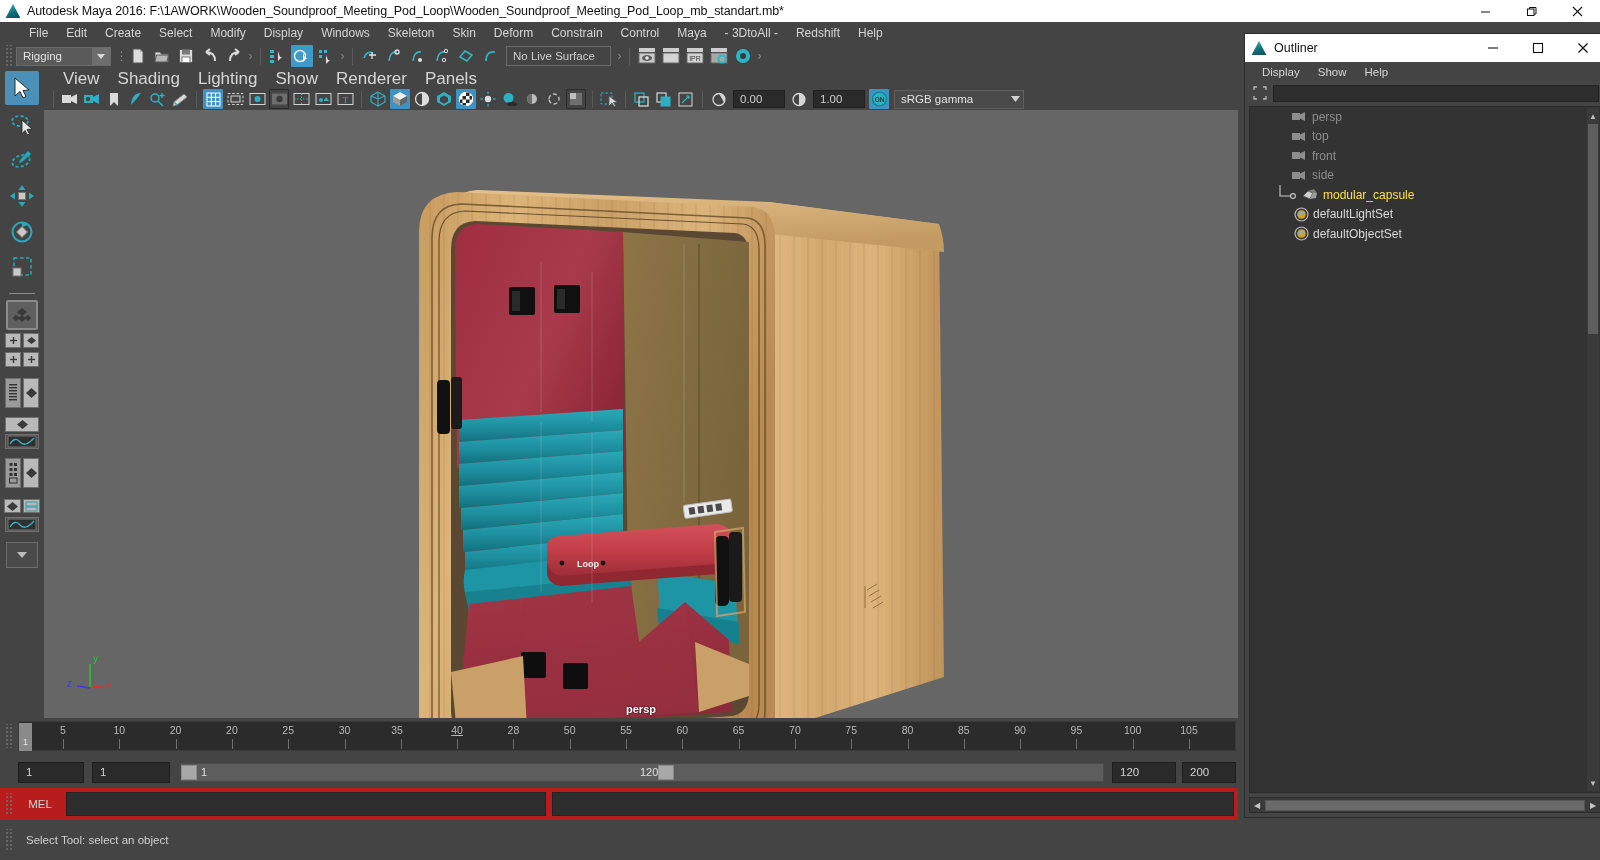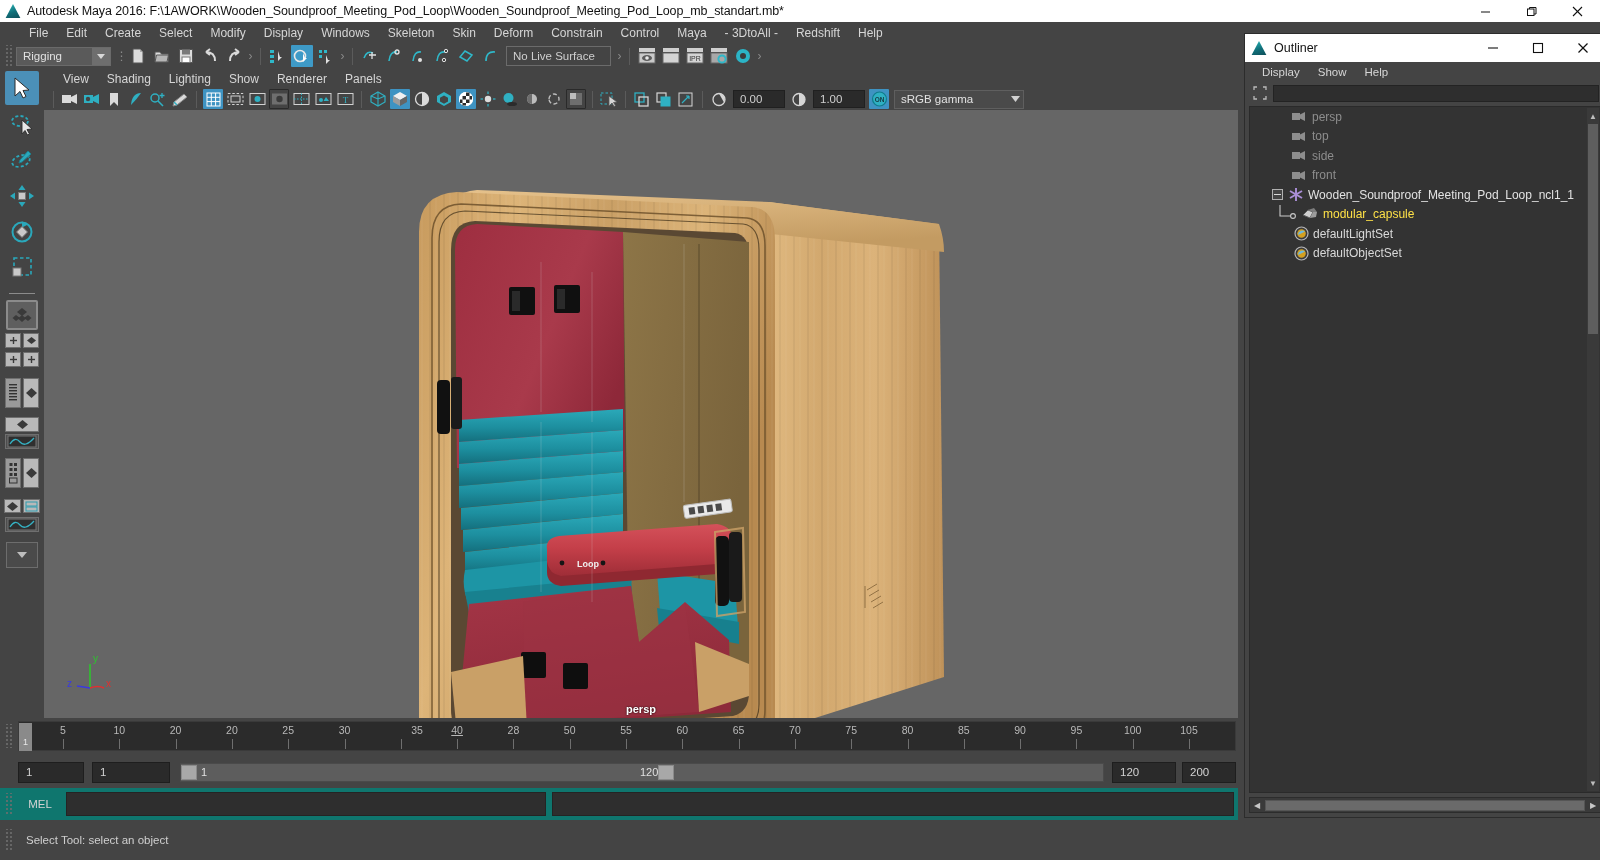--- a/index.html
+++ b/index.html
@@ -94,21 +94,21 @@
            display:flex; align-items:center; justify-content:center;}
   .qtall2 { width:16px; height:30px; background:#b9b9b9; border:1px solid #6f6f6f;
             display:flex; align-items:center; justify-content:center;}
   .qgap { height:7px; }
   .dropbox { width:32px; height:26px; border:1px solid #6d6d6d; background:#4a4a4a;
              display:flex; align-items:center; justify-content:center; margin-top:10px; }
 
   
   .vp-wrap { position:absolute; left:44px; top:70px; width:1194px; height:648px; background:#444; }
   .vp-menubar { height:18px; display:flex; align-items:center; padding-left:10px; background:#444; }
-  .vp-menubar .menu-item { font-size:12px; padding:1px 9px; color:#d6d6d6; }
+  .vp-menubar .menu-item { font-size:17px; padding:1px 9px; color:#d6d6d6; }
   .vp-toolbar { height:22px; display:flex; align-items:center; padding-left:4px; background:#444; }
   .vtb {
     width:20px; height:20px; margin:0 1px; display:flex; align-items:center; justify-content:center;
     border-radius:1px;
   }
   .vtb.act { background:#3e93c2; }
   .vtb.outl { border:1px solid #2a2a2a; }
   .numfld { width:52px; height:18px; background:#2a2a2a; border:1px solid #202020;
             color:#cfcfcf; font-size:11.5px; display:flex; align-items:center; padding-left:6px; margin:0 3px; }
   .gammasel { width:130px; height:19px; background:#4a4a4a; border:1px solid #5f5f5f;
@@ -144,21 +144,21 @@
   .rng-fld { height:21px; background:#2a2a2a; border:1px solid #1e1e1e; color:#d2d2d2;
              font-size:11.5px; display:flex; align-items:center; padding-left:7px; }
   .rangebar {
     position:relative; height:19px; background:#5d5d5d; border:1px solid #4a4a4a; flex:1;
     display:flex; align-items:center;
   }
   .rb-handle { width:16px; height:15px; background:#a8a8a8; border:1px solid #8a8a8a; }
   .rb-txt { font-size:11px; color:#e0e0e0; margin-left:4px; }
 
   
-  .melrow { position:absolute; left:0; top:788px; width:1238px; height:32px; background:#0f766e; display:flex; align-items:center; }
+  .melrow { position:absolute; left:0; top:788px; width:1238px; height:32px; background:#b91c1c; display:flex; align-items:center; }
   .mel-label { width:52px; text-align:center; font-size:11.5px; color:#d2d2d2; }
   .mel-input { height:24px; background:#2e2e2e; border:1px solid #242424; width:480px; }
   .mel-output { height:24px; background:#2e2e2e; border:1px solid #242424; flex:1; margin-left:6px; margin-right:4px; }
 
   
   .statusbar {
     position:absolute; left:0; top:820px; width:1600px; height:40px; background:#444;
     display:flex; align-items:center; padding-left:18px;
   }
   .statusbar .sb-text { font-size:11.5px; color:#cfcfcf; }
@@ -950,21 +950,21 @@
         <div class="tick-label" style="left: 100.3px;">10</div>
         <div class="tick-mark" style="left: 100.3px;"></div>
         <div class="tick-label" style="left: 156.6px;">20</div>
         <div class="tick-mark" style="left: 156.6px;"></div>
         <div class="tick-label" style="left: 212.9px;">20</div>
         <div class="tick-mark" style="left: 212.9px;"></div>
         <div class="tick-label" style="left: 269.2px;">25</div>
         <div class="tick-mark" style="left: 269.2px;"></div>
         <div class="tick-label" style="left: 325.5px;">30</div>
         <div class="tick-mark" style="left: 325.5px;"></div>
-        <div class="tick-label" style="left: 398px; text-align: right;">35</div>
+        <div class="tick-label" style="left: 378px; text-align: right;">35</div>
         <div class="tick-mark" style="left: 381.8px;"></div>
         <div class="tick-label" style="left: 438.1px; text-decoration: underline;">40</div>
         <div class="tick-mark" style="left: 438.1px;"></div>
         <div class="tick-label" style="left: 494.4px;">28</div>
         <div class="tick-mark" style="left: 494.4px;"></div>
         <div class="tick-label" style="left: 550.7px;">50</div>
         <div class="tick-mark" style="left: 550.7px;"></div>
         <div class="tick-label" style="left: 607px;">55</div>
         <div class="tick-mark" style="left: 607px;"></div>
         <div class="tick-label" style="left: 663.3px;">60</div>
@@ -1076,44 +1076,31 @@
             <polygon points="8,3.5 13,1 13,10 8,7.5" fill="#8d8d8d"></polygon>
           </svg>
         <span class="ol-lbl">top</span>
       </div>
 
       <div class="ol-row cam" style="padding-left:42px">
         <svg width="16" height="11">
             <rect x="0" y="2" width="8" height="7" fill="#8d8d8d"></rect>
             <polygon points="8,3.5 13,1 13,10 8,7.5" fill="#8d8d8d"></polygon>
           </svg>
-        <span class="ol-lbl">side</span>
+        <span class="ol-lbl">front</span>
       </div>
 
       <div class="ol-row cam" style="padding-left:42px">
         <svg width="16" height="11">
             <rect x="0" y="2" width="8" height="7" fill="#8d8d8d"></rect>
             <polygon points="8,3.5 13,1 13,10 8,7.5" fill="#8d8d8d"></polygon>
           </svg>
-        <span class="ol-lbl">front</span>
-      </div>
-
-      <div class="ol-row" style="padding-left:22px">
-        <div class="expand-box">
-            <i></i>
-          </div>
-        <svg width="16" height="15" style="margin-left:2px">
-          <g stroke="#ab8fd8" stroke-width="1.9">
-              <line x1="8" y1="1" x2="8" y2="14"></line>
-              <line x1="2" y1="4" x2="14" y2="11"></line>
-              <line x1="2" y1="11" x2="14" y2="4"></line>
-            </g>
-        </svg>
-        <span class="ol-lbl" style="color:#e2e2e2">Wooden_Soundproof_Meeting_Pod_Loop_ncl1_1</span>
-      </div>
+        <span class="ol-lbl">side</span>
+      </div>
+
 
       <div class="ol-row" style="padding-left:26px">
         <svg width="22" height="19">
           <path d="M4 0 V11 H15" fill="none" stroke="#c9c9c9" stroke-width="1.1"></path>
           <circle cx="17" cy="11" r="2.4" fill="none" stroke="#c9c9c9" stroke-width="1.1"></circle>
         </svg>
         <svg width="18" height="14" style="margin-left:3px">
           <polygon points="2,8 7,3 12,5 9,11" fill="#cfcfcf" stroke="#5e5e5e"></polygon>
           <polygon points="7,3 13,1 16,5 12,5" fill="#7d7d7d"></polygon>
           <polygon points="9,11 12,5 16,5 15,10" fill="#9c9c9c"></polygon>

